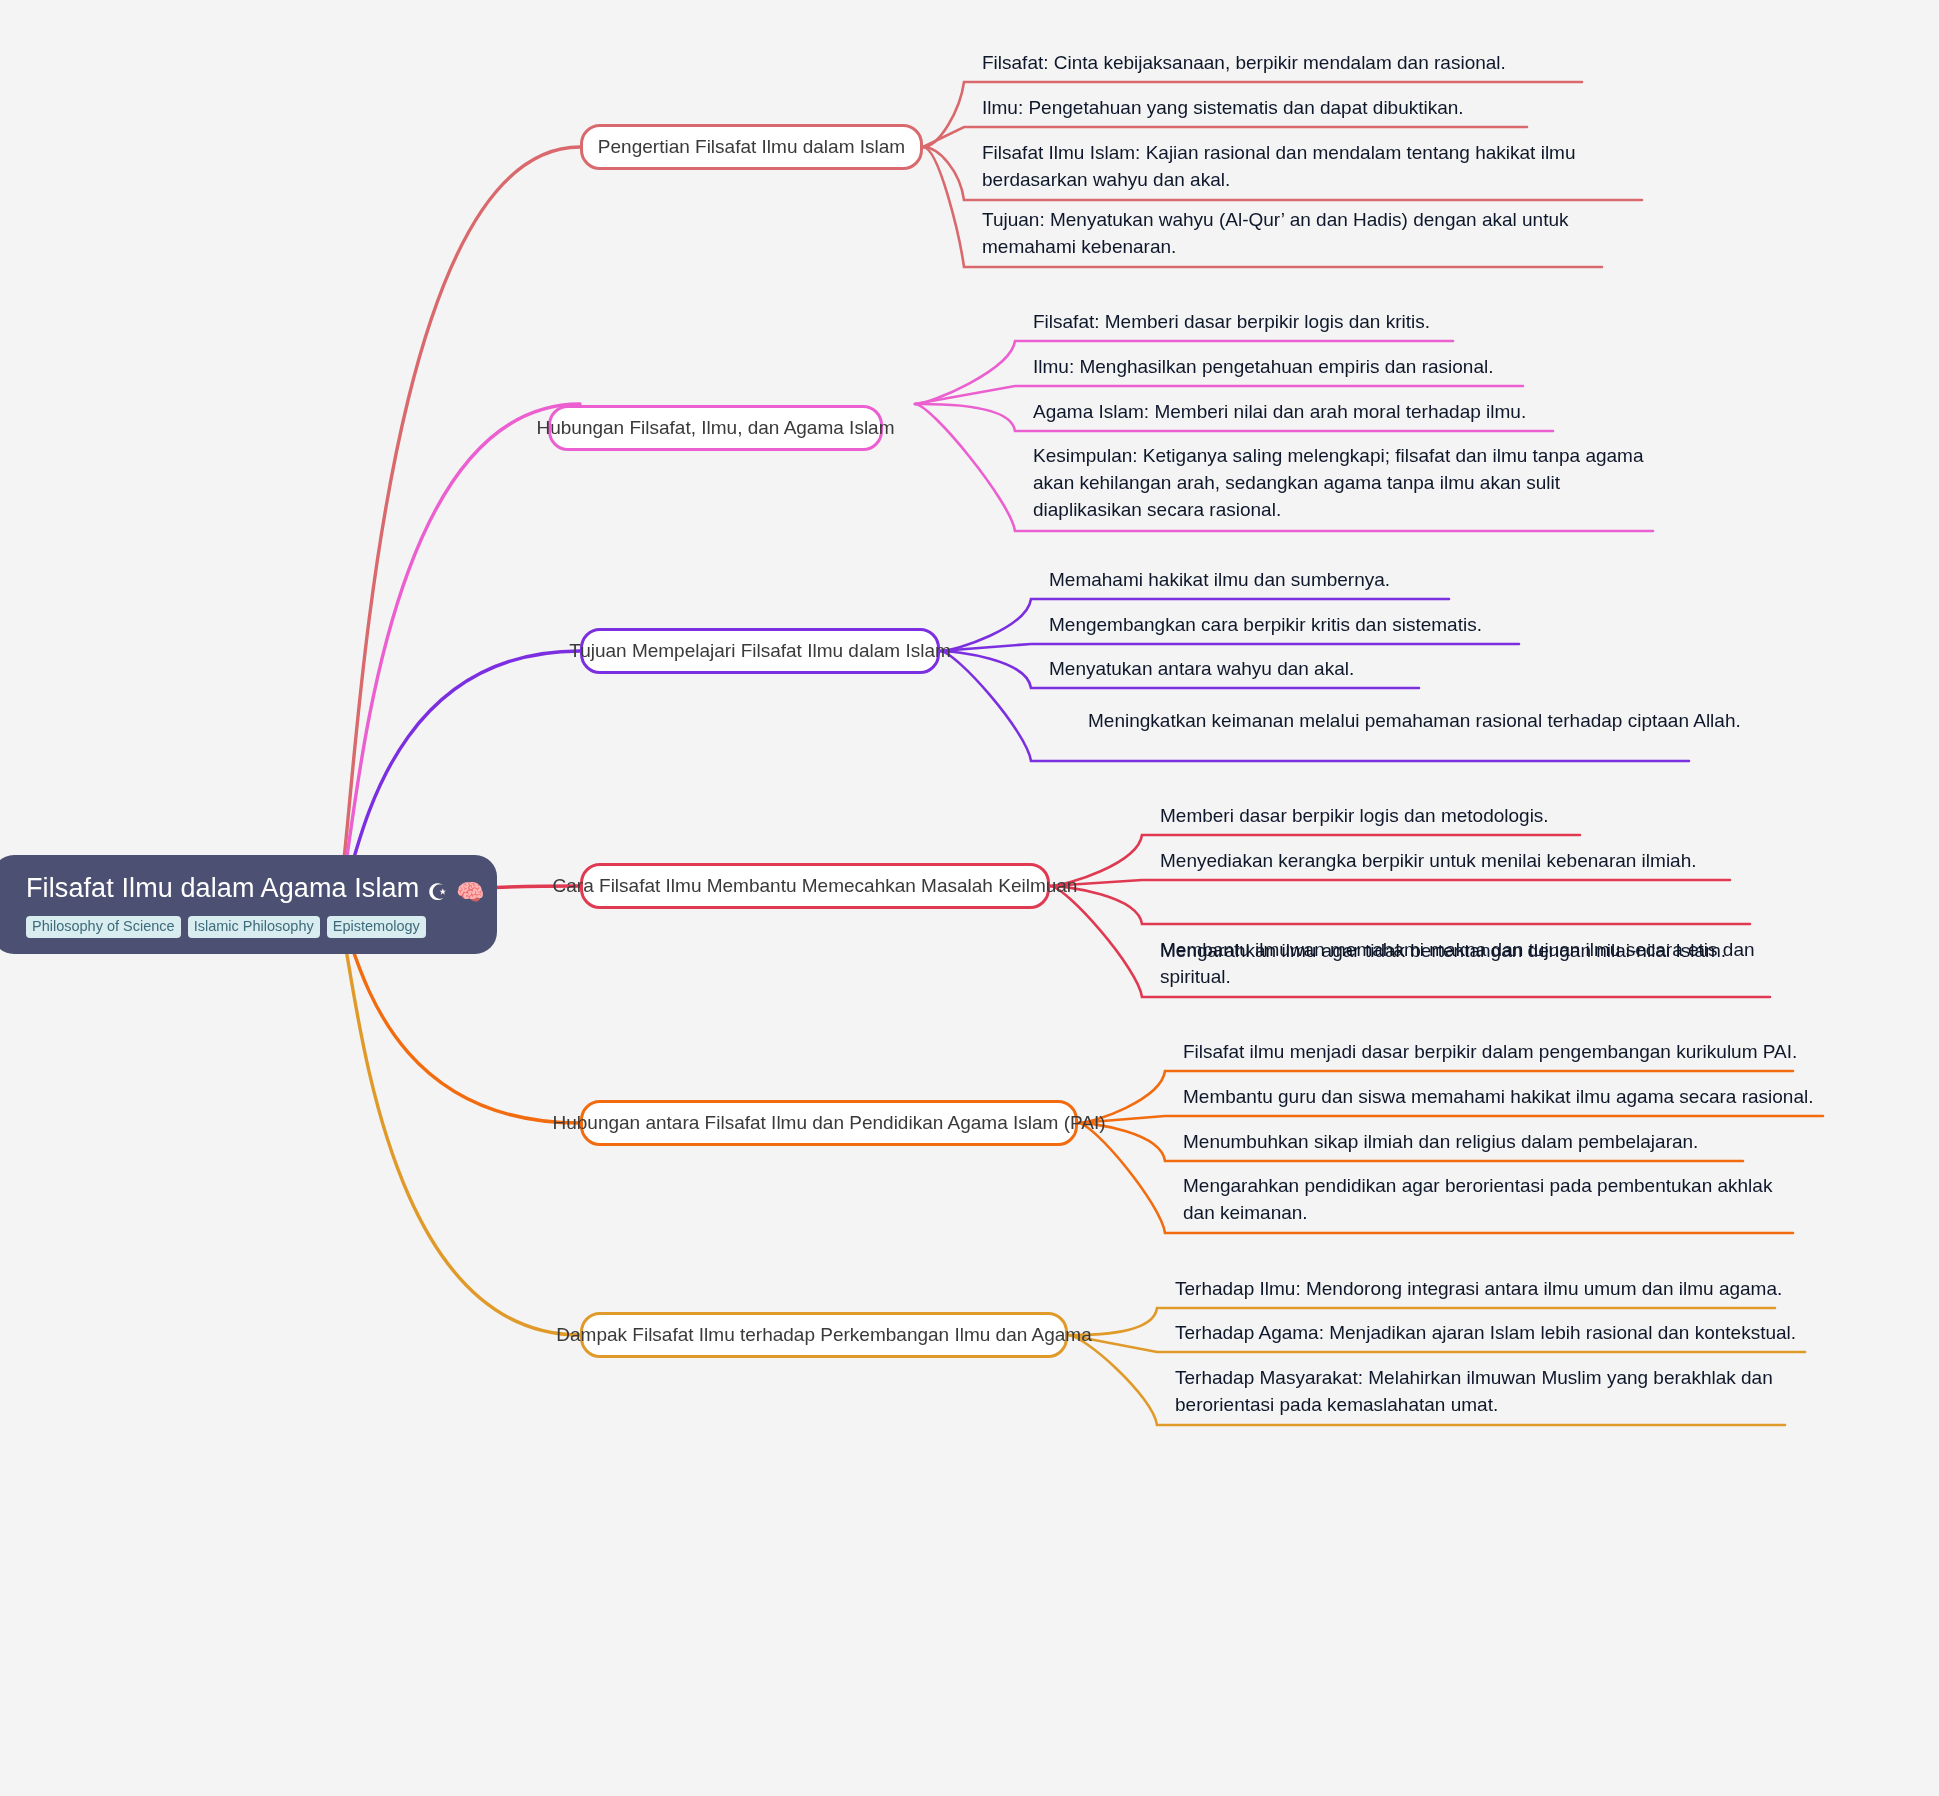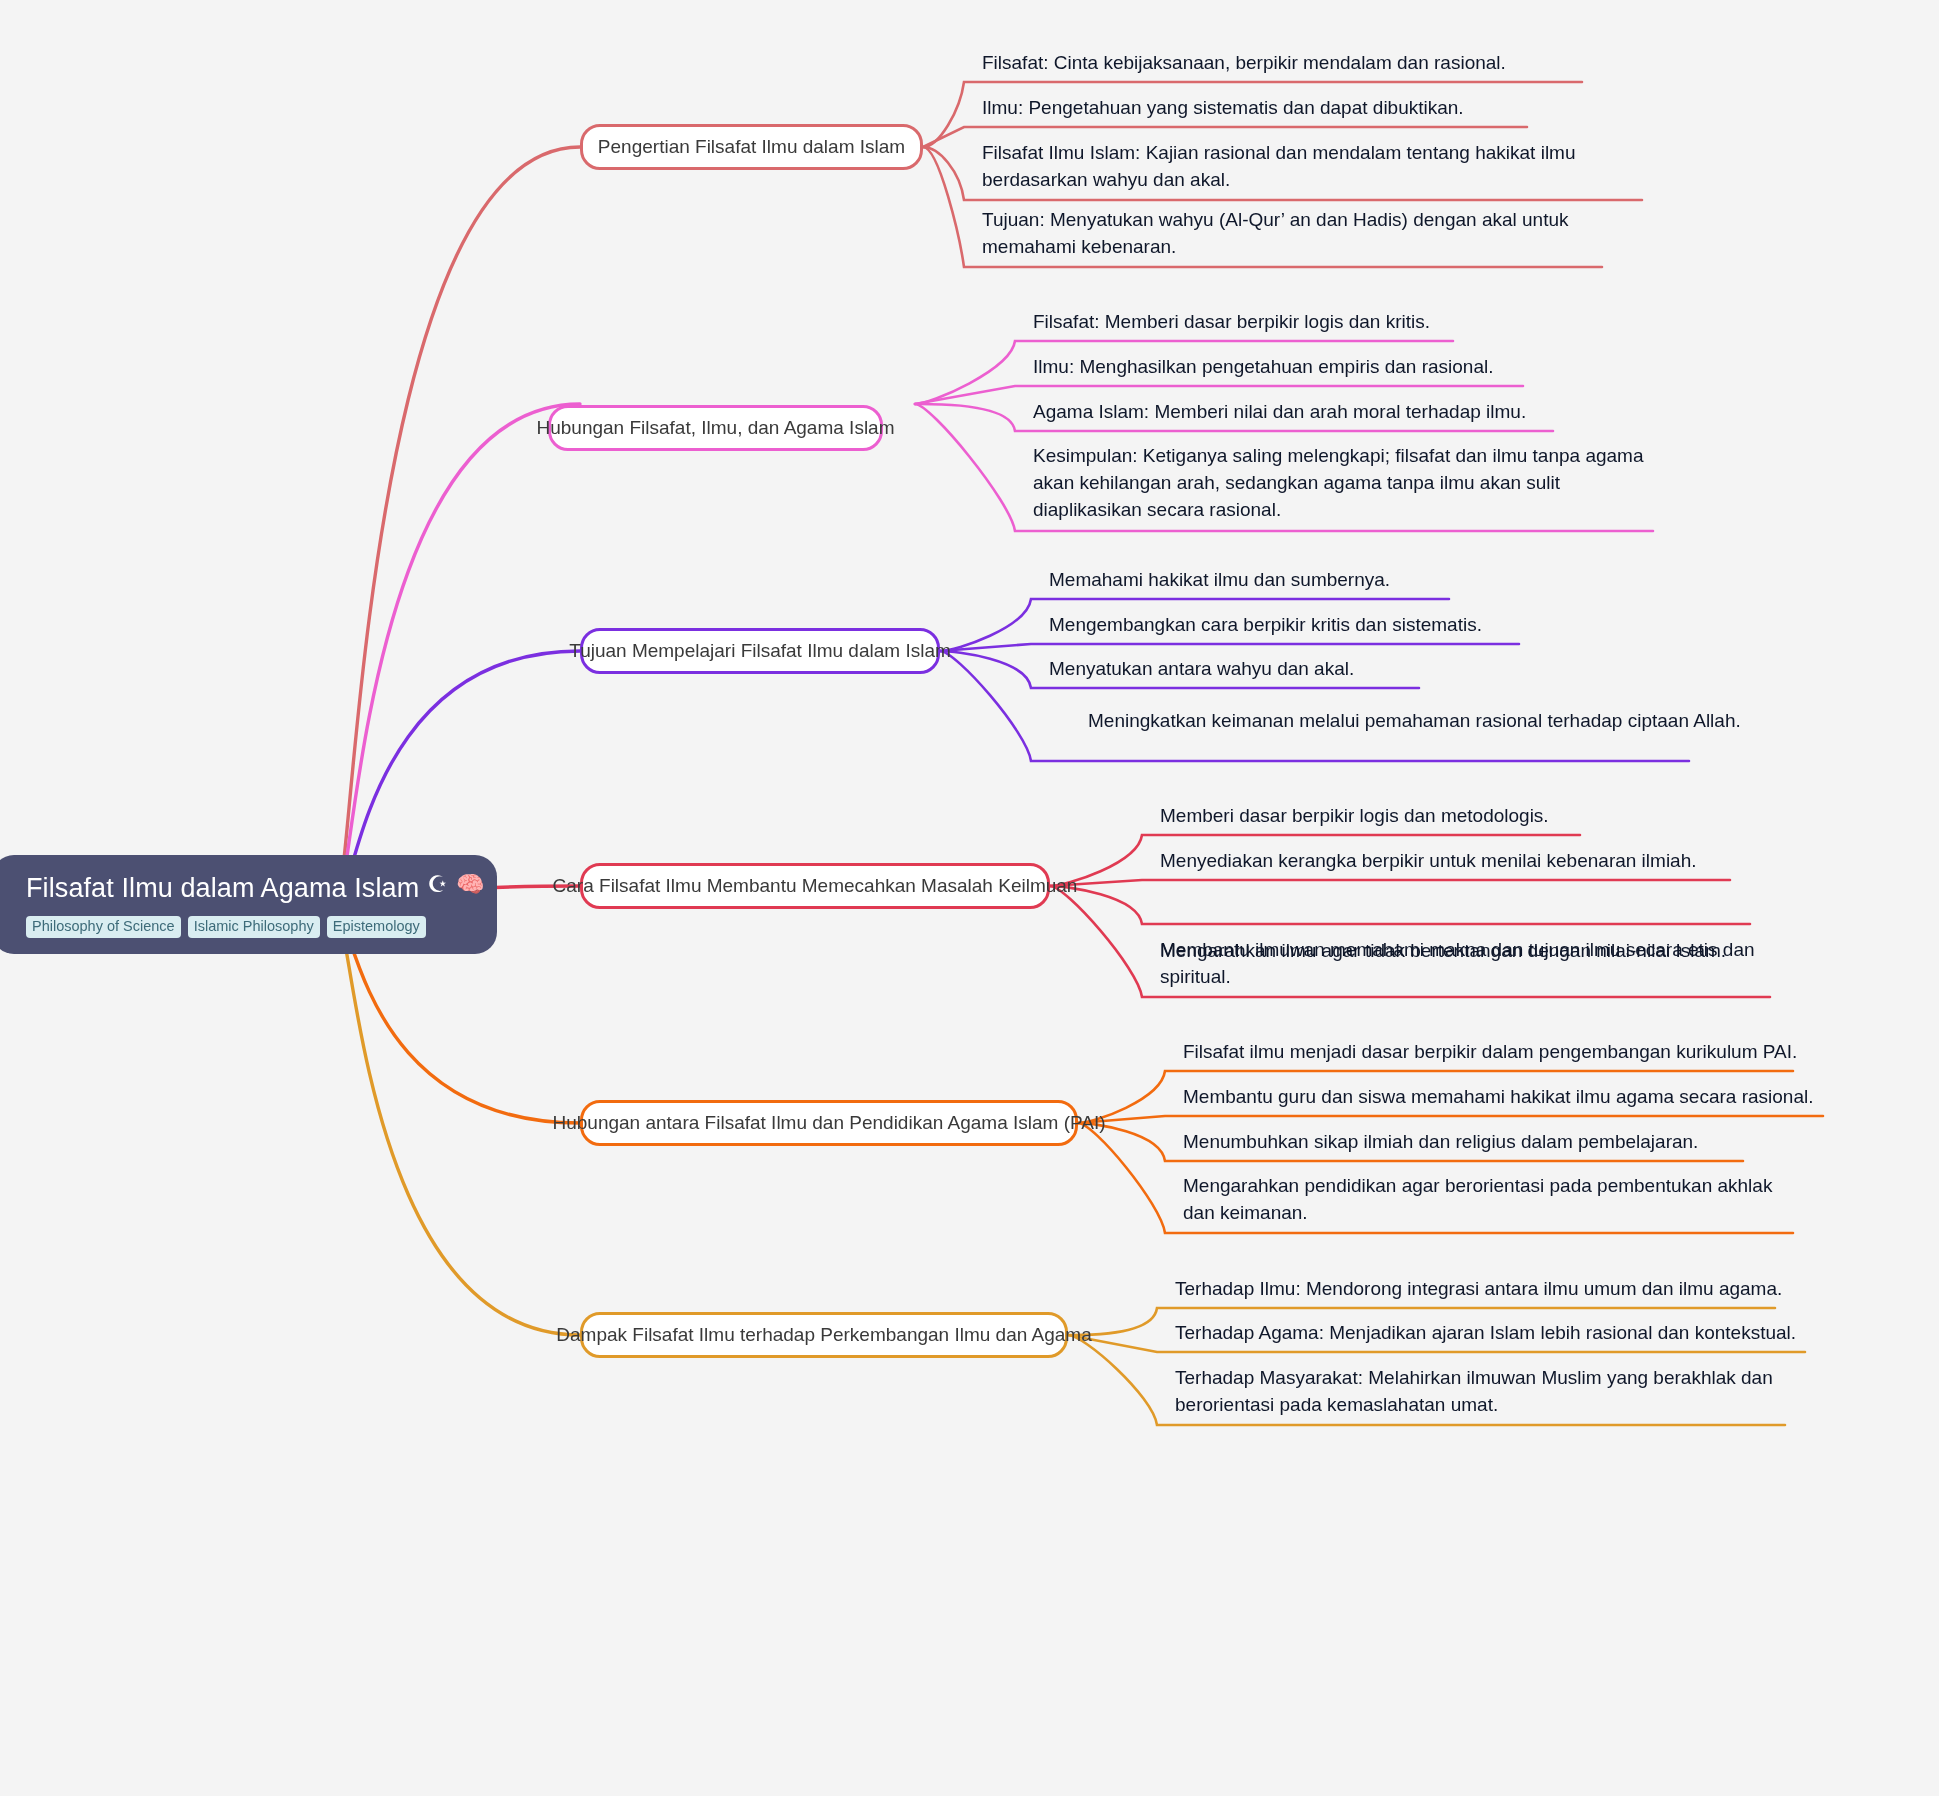--- a/index.html
+++ b/index.html
@@ -23,21 +23,21 @@
     border-radius:22px;
     padding:18px 26px 16px 34px;
     color:#ffffff;
   }
   .root-title{
     font-size:27px;
     letter-spacing:.1px;
     line-height:1.15;
     white-space:nowrap;
     display:flex;
-    align-items:flex-start;
+    align-items:flex-end;
     gap:8px;
   }
   .root-emoji{font-size:23px;line-height:1;}
   .root-tags{margin-top:12px;display:flex;gap:7px;}
   .tag{
     background:#d9edf1;
     color:#3d6b79;
     border-radius:4px;
     font-size:14.5px;
     padding:2px 6px 3px 6px;

